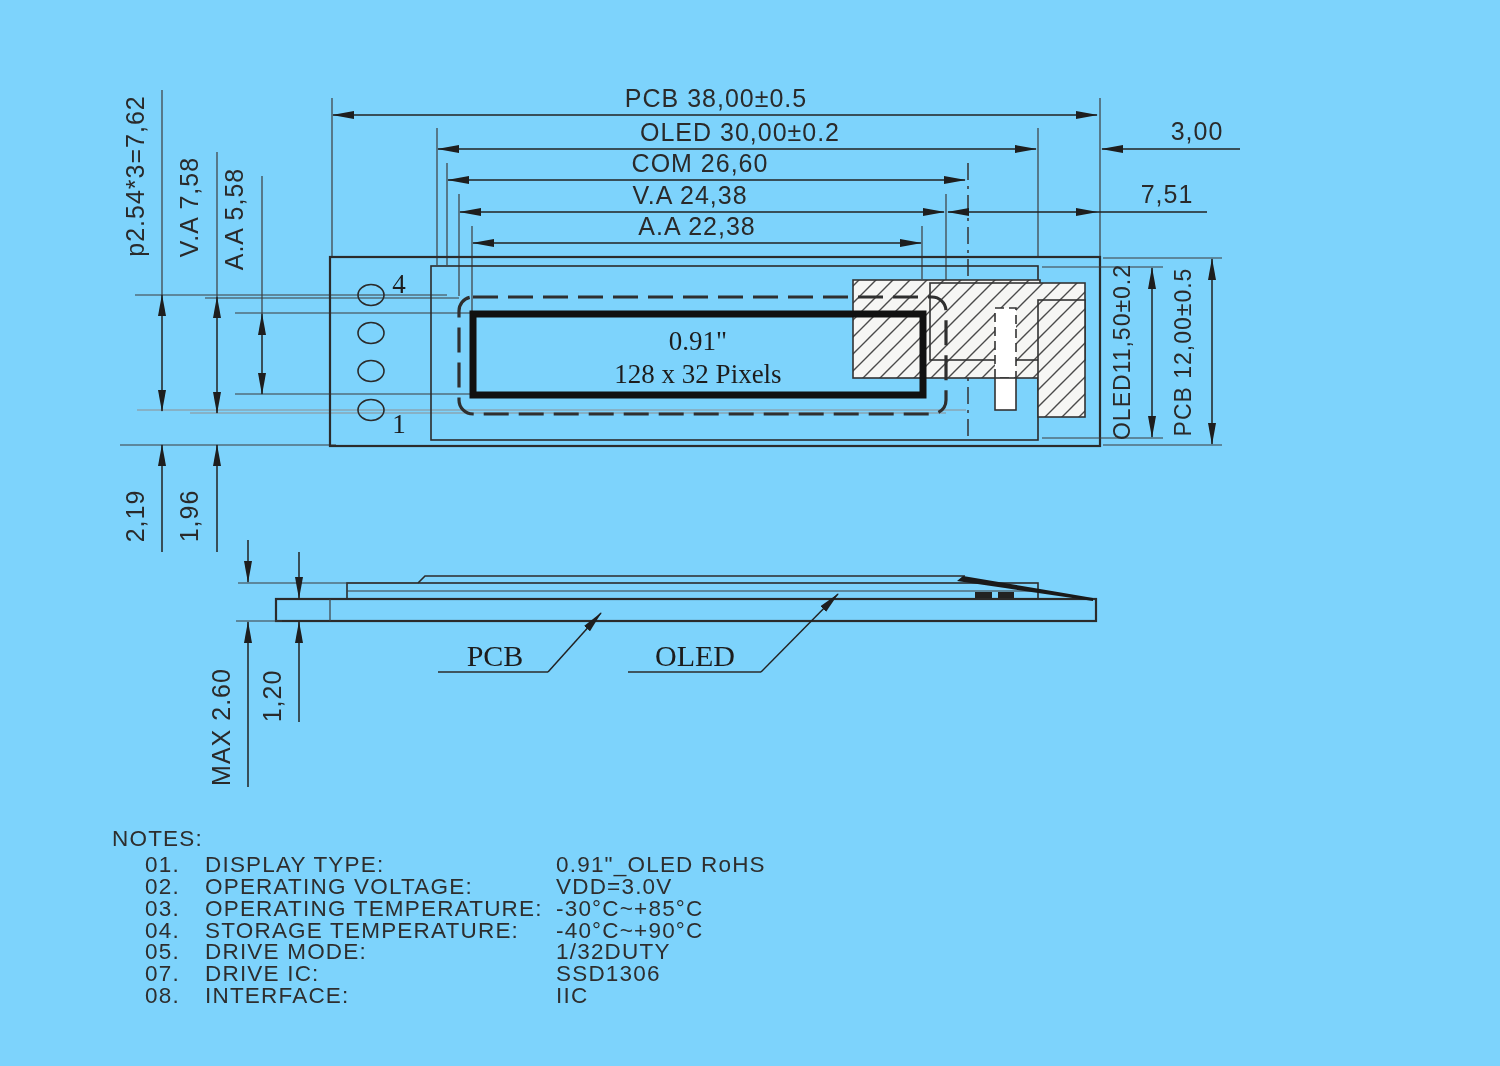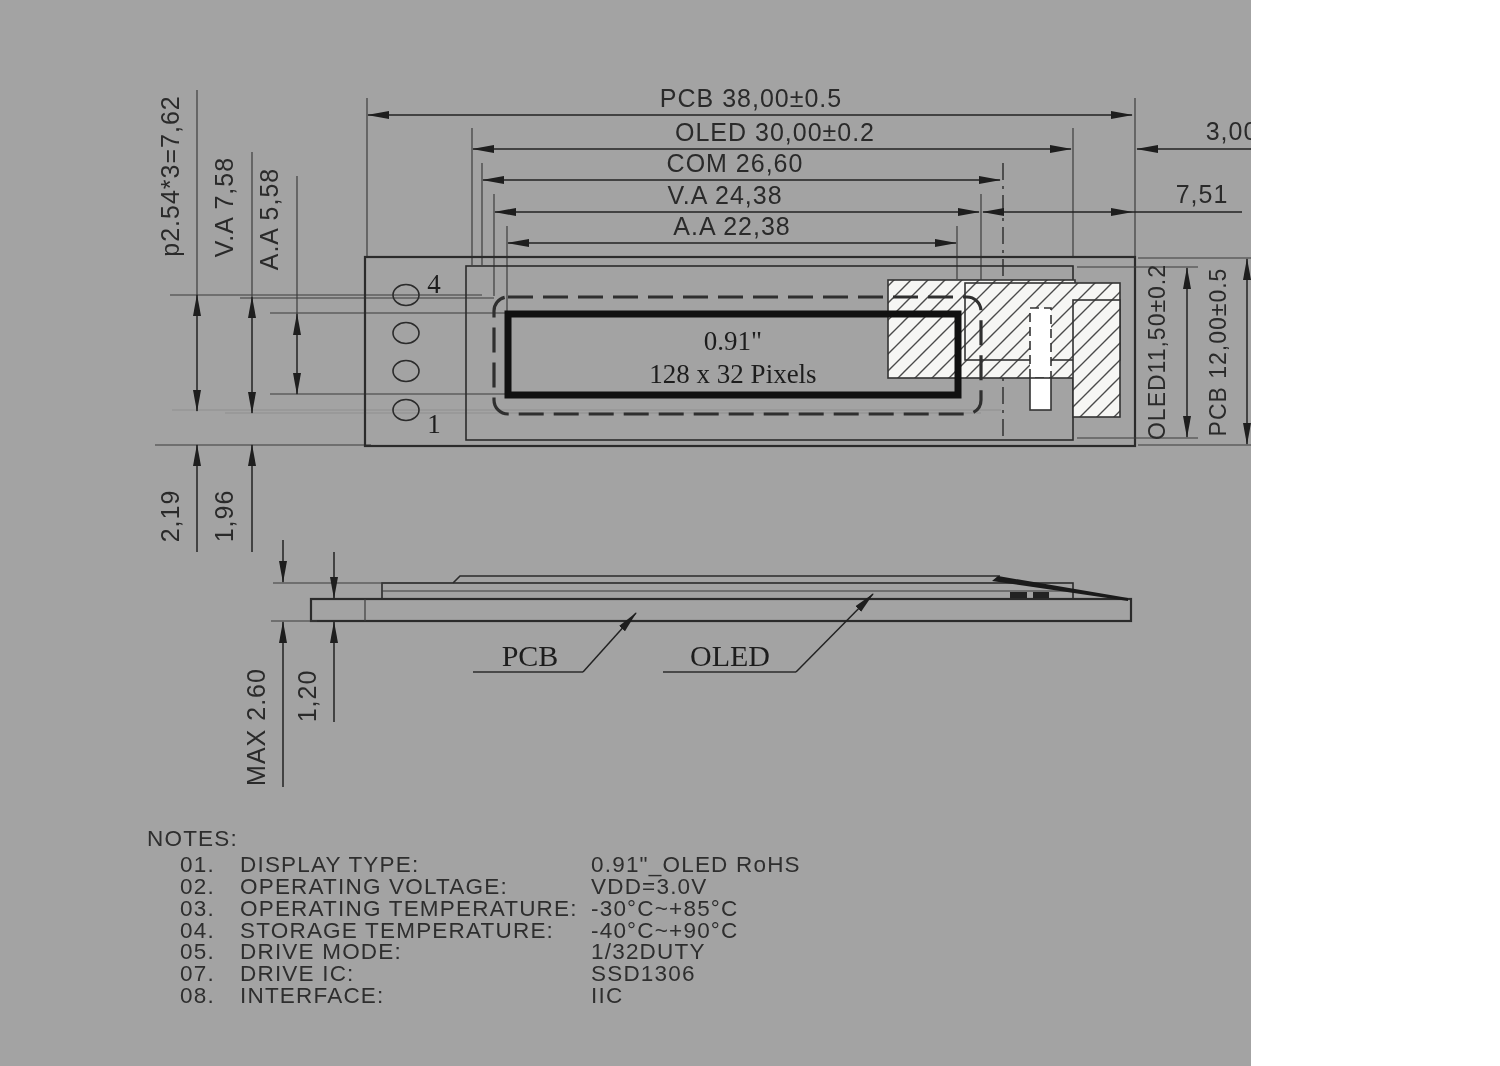--- a/index.html
+++ b/index.html
@@ -1,16 +1,16 @@
 <!DOCTYPE html>
 <html><head>
 <meta charset="utf-8">
 <style>
   html,body{margin:0;padding:0;background:#ffffff;}
-  .page{width:1216px;height:1066px;position:relative;background:#a3a3a3;overflow:hidden;padding-left:35px;}
+  .page{width:1500px;height:1066px;position:relative;background:#7dd3fc;overflow:hidden;}
   svg{display:block;}
   
   .ln   {stroke:#2b2b2b;stroke-width:2.2;fill:none;}
   .med  {stroke:#2b2b2b;stroke-width:1.6;fill:none;}
   .thin {stroke:#3d3d3d;stroke-width:1.2;fill:none;}
   .gray {stroke:#8f8f8f;stroke-width:1.1;fill:none;}
   .dim  {stroke:#222222;stroke-width:1.5;fill:none;}
   .thick{stroke:#111111;stroke-width:7;fill:none;}
   .dash {stroke:#2f2f2f;stroke-width:3.2;fill:none;stroke-dasharray:25 10;}
   .dashdot{stroke:#333333;stroke-width:1.5;fill:none;stroke-dasharray:17 6 3 6;}

